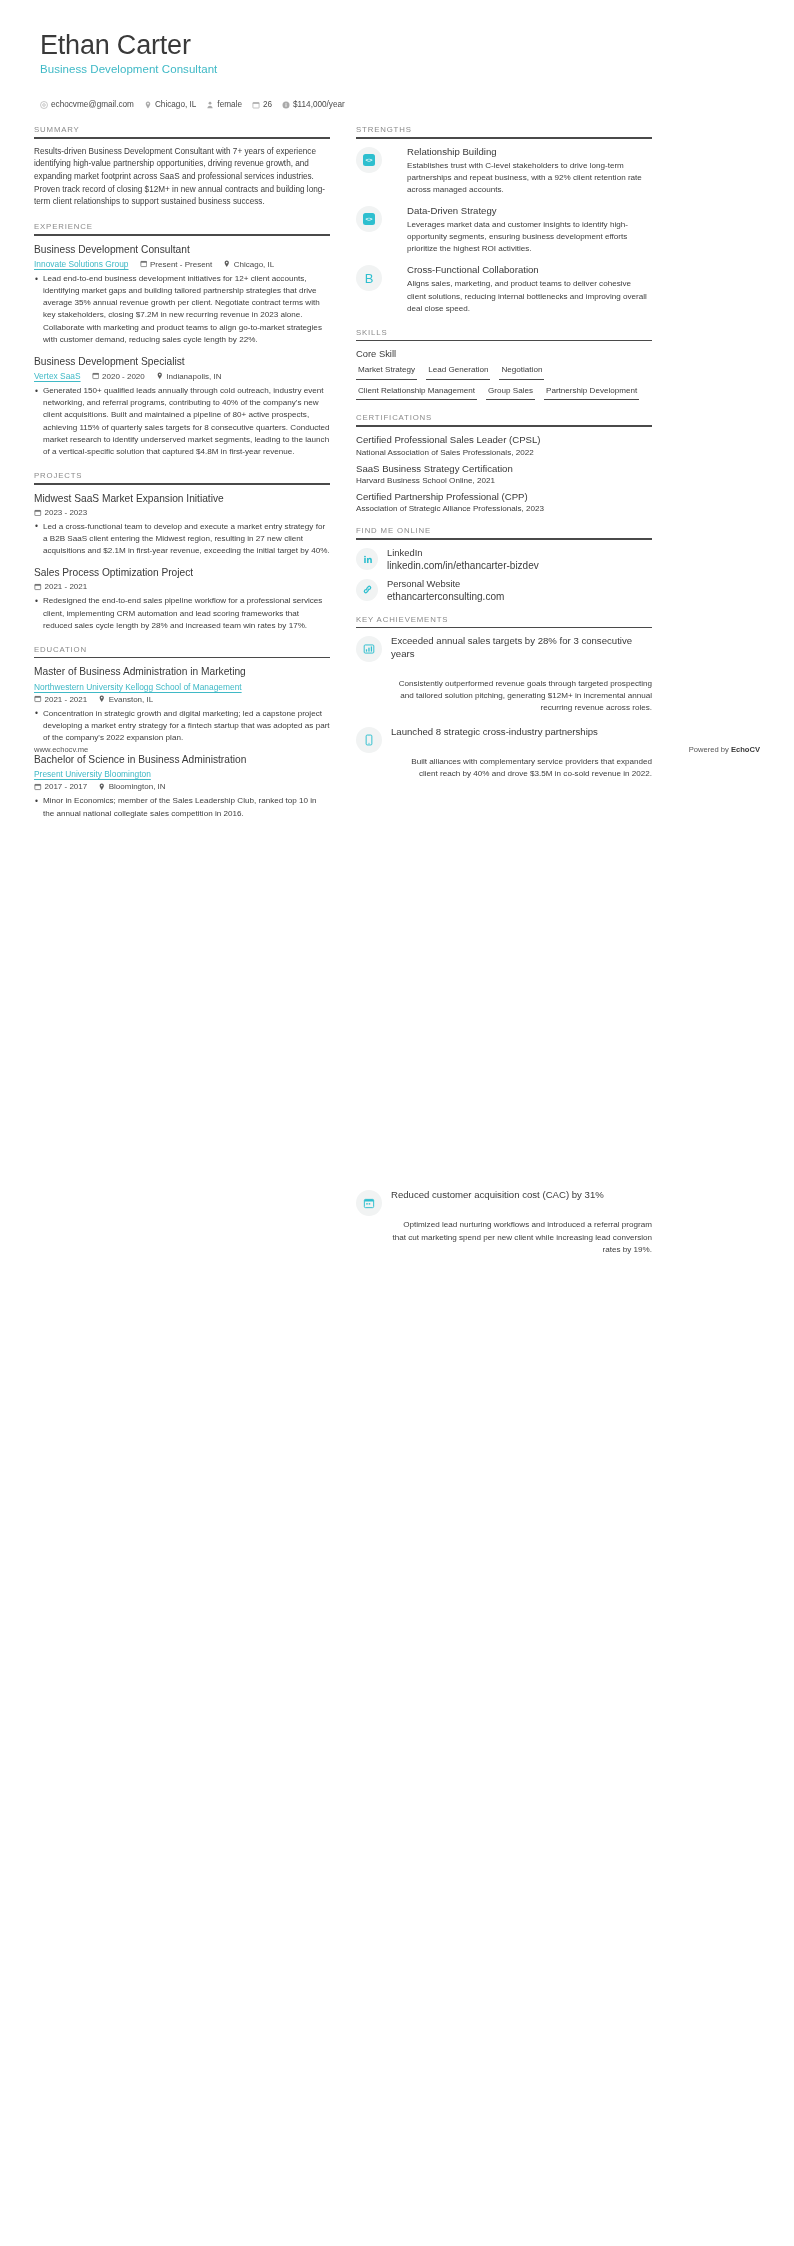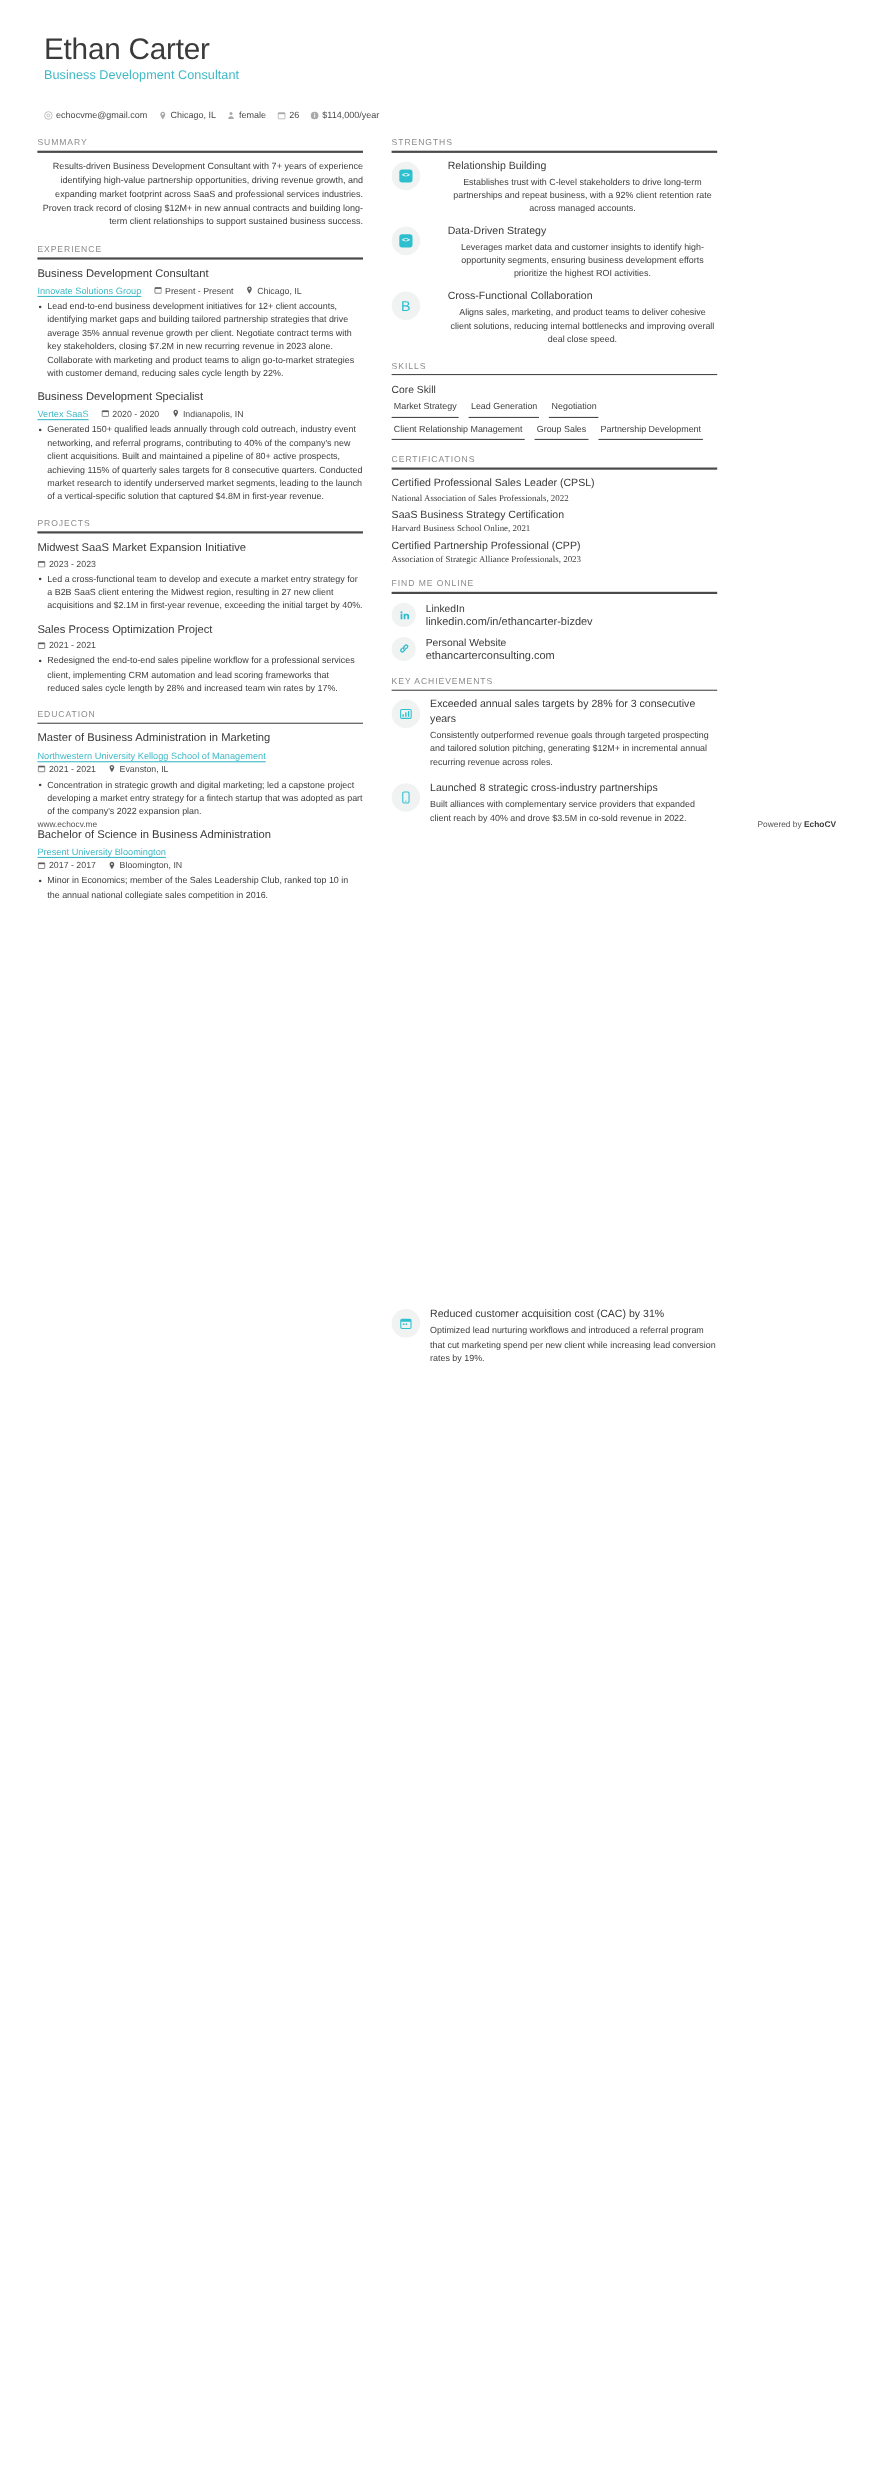--- a/index.html
+++ b/index.html
@@ -60,21 +60,21 @@
     color: #8a8a8a;
     text-transform: uppercase;
     padding-bottom: 3px;
   }
   .sec-rule { height: 1.6px; background: #4a4a4a; margin-bottom: 7px; }
 
   .para {
     font-size: 8.2px;
     line-height: 1.55;
     color: #3d3d3d;
-    text-align: right;
+    text-align: left;
   }
 
   
   .entry { margin-bottom: 9px; }
   .entry-title {
     font-size: 10.2px;
     color: #3a3a3a;
     font-weight: 400;
     line-height: 1.3;
   }
@@ -126,37 +126,37 @@
     background: #2ebfcf;
     display: flex; align-items: center; justify-content: center;
     font-size: 6px; color: #fff; font-weight: 700; line-height: 1;
   }
   .badge-letter {
     font-size: 13px; color: #2ebfcf; font-weight: 400;
     font-family: "Liberation Sans", sans-serif;
   }
   .str-body { flex: 1 1 auto; }
   .str-title { font-size: 9.6px; color: #3a3a3a; line-height: 1.25; }
-  .str-desc { font-size: 8.1px; color: #3d3d3d; line-height: 1.5; margin-top: 2px; text-align: center; }
+  .str-desc { font-size: 8.1px; color: #3d3d3d; line-height: 1.5; margin-top: 2px; }
 
   
   .skill-group-label { font-size: 9.4px; color: #3a3a3a; margin-bottom: 5px; }
   .tags { display: flex; flex-wrap: wrap; gap: 5px 9px; }
   .tag {
     font-size: 8.1px;
     color: #3d3d3d;
     padding: 1px 2px 3px 2px;
     border-bottom: 1.4px solid #4a4a4a;
     line-height: 1.3;
   }
 
   
   .cert { margin-bottom: 6px; }
   .cert-name { font-size: 9.6px; color: #3a3a3a; line-height: 1.3; }
-  .cert-issuer { font-size: 8.1px; color: #3d3d3d; margin-top: 1px; font-family: Liberation Serif, serif; }
+  .cert-issuer { font-size: 8.1px; color: #3d3d3d; margin-top: 1px; }
 
   
   .fmo { display: flex; gap: 9px; align-items: flex-start; margin-bottom: 7px; }
   .fmo-badge {
     width: 22px; height: 22px; border-radius: 50%;
     background: #f1f3f3; flex: none;
     display: flex; align-items: center; justify-content: center;
     margin-top: 1px;
   }
   .fmo-badge svg { width: 11px; height: 11px; display: block; fill: #2ebfcf; }
@@ -166,21 +166,21 @@
   
   .ach { display: flex; gap: 9px; align-items: flex-start; margin-bottom: 11px; }
   .ach-badge {
     width: 26px; height: 26px; border-radius: 50%;
     background: #f1f3f3; flex: none;
     display: flex; align-items: center; justify-content: center;
     margin-top: 1px;
   }
   .ach-badge svg { width: 12px; height: 12px; display: block; fill: #2ebfcf; }
   .ach-title { font-size: 9.6px; color: #3a3a3a; line-height: 1.3; }
-  .ach-desc { font-size: 8.1px; color: #3d3d3d; line-height: 1.5; margin-top: 3px; }
+  .ach-desc { font-size: 8.1px; color: #3d3d3d; line-height: 1.5; margin-top: 18px; text-align: right; }
 
   
   .footer {
     display: flex;
     justify-content: space-between;
     align-items: center;
     font-size: 7.6px;
     color: #555;
     padding: 0 34px;
     position: absolute;

